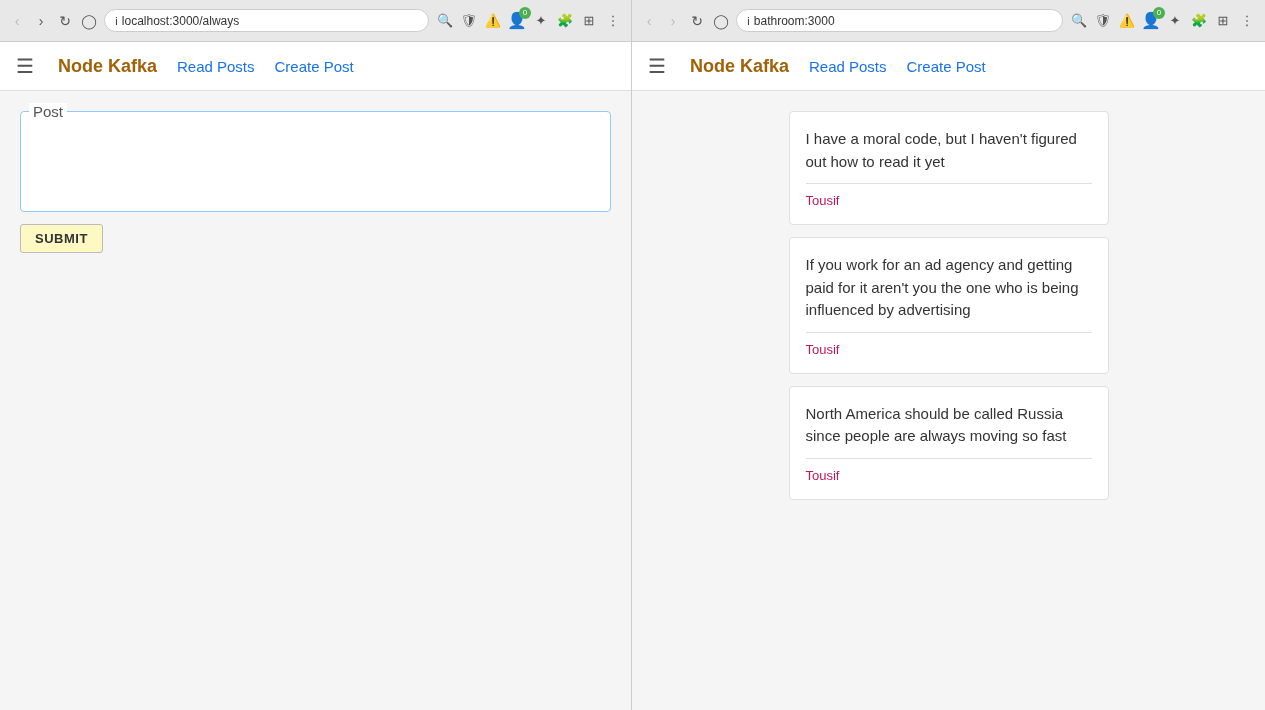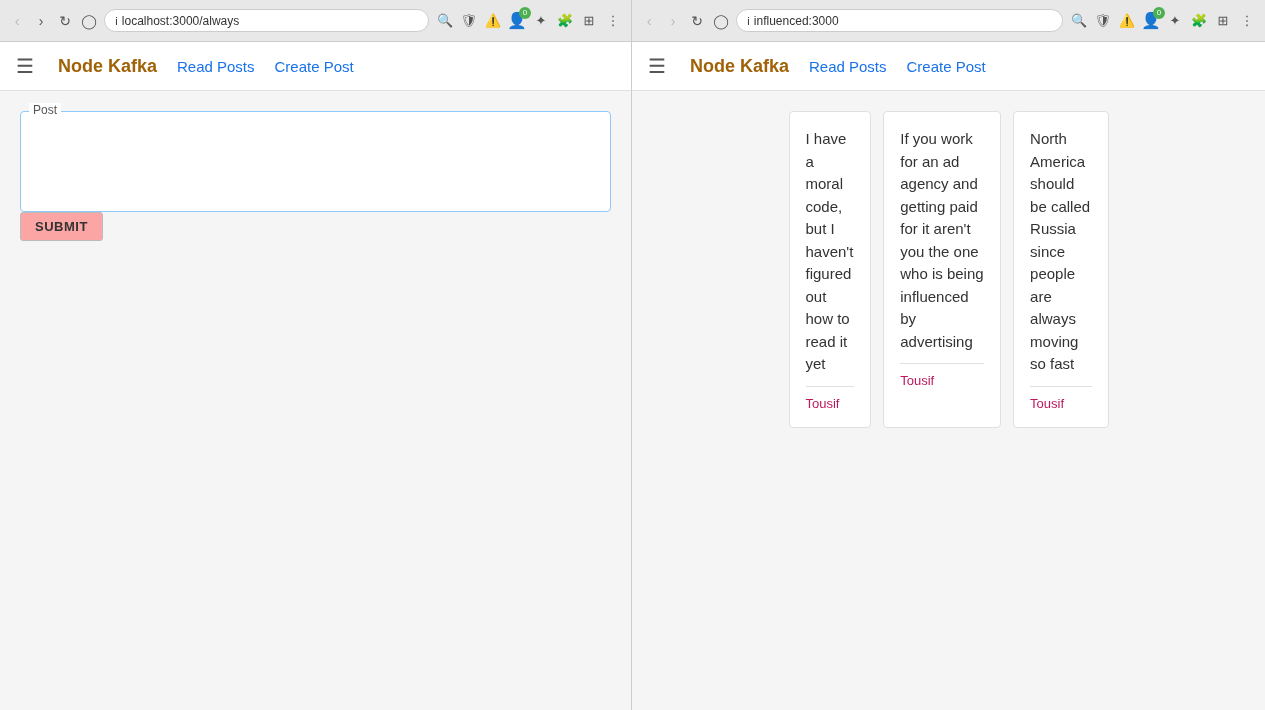--- a/index.html
+++ b/index.html
@@ -169,21 +169,21 @@
 
     .post-fieldset {
       border: 1px solid #90caf9;
       border-radius: 4px;
       background: white;
       padding: 8px;
       position: relative;
     }
 
     .post-legend {
-      font-size: 12px;
+      font-size: 15px;
       color: #555;
       padding: 0 4px;
       position: absolute;
       top: -9px;
       left: 8px;
       background: white;
     }
 
     .post-textarea {
       width: 100%;
@@ -191,41 +191,42 @@
       border: none;
       outline: none;
       resize: none;
       font-size: 14px;
       font-family: Arial, sans-serif;
       padding: 8px;
       background: transparent;
     }
 
     .submit-btn {
+      margin-top: 12px;
       padding: 6px 14px;
-      background: #fca5a5;
+      background: #fef9c3;
       border: 1px solid #bbb;
       border-radius: 3px;
       font-size: 13px;
       font-weight: bold;
       cursor: pointer;
       color: #333;
       letter-spacing: 0.5px;
     }
 
     
     .read-posts-content {
       padding: 20px;
       background: #f5f5f5;
       min-height: calc(710px - 42px - 49px);
     }
 
     .posts-list {
       display: flex;
-      flex-direction: row;
+      flex-direction: column;
       gap: 12px;
       max-width: 320px;
       margin: 0 auto;
     }
 
     .post-card {
       background: white;
       border: 1px solid #e0e0e0;
       border-radius: 4px;
       padding: 16px;
@@ -309,21 +310,21 @@
 
   <div class="browser-window browser-right">
 
     <div class="browser-chrome">
       <button class="nav-btn disabled">‹</button>
       <button class="nav-btn disabled">›</button>
       <button class="nav-btn">↻</button>
       <button class="nav-btn">◯</button>
       <div class="address-bar">
         <span style="font-size:11px;">ℹ</span>
-        <span>influenced:3000</span>
+        <span>bathroom:3000</span>
       </div>
       <div class="toolbar-icons">
         <span class="toolbar-icon">🔍</span>
         <span class="toolbar-icon">🛡</span>
         <span class="toolbar-icon">⚠️</span>
         <span class="toolbar-icon badge" style="font-size:16px;">👤</span>
         <span class="toolbar-icon">✦</span>
         <span class="toolbar-icon">🧩</span>
         <span class="toolbar-icon">⊞</span>
         <span class="toolbar-icon">⋮</span>

